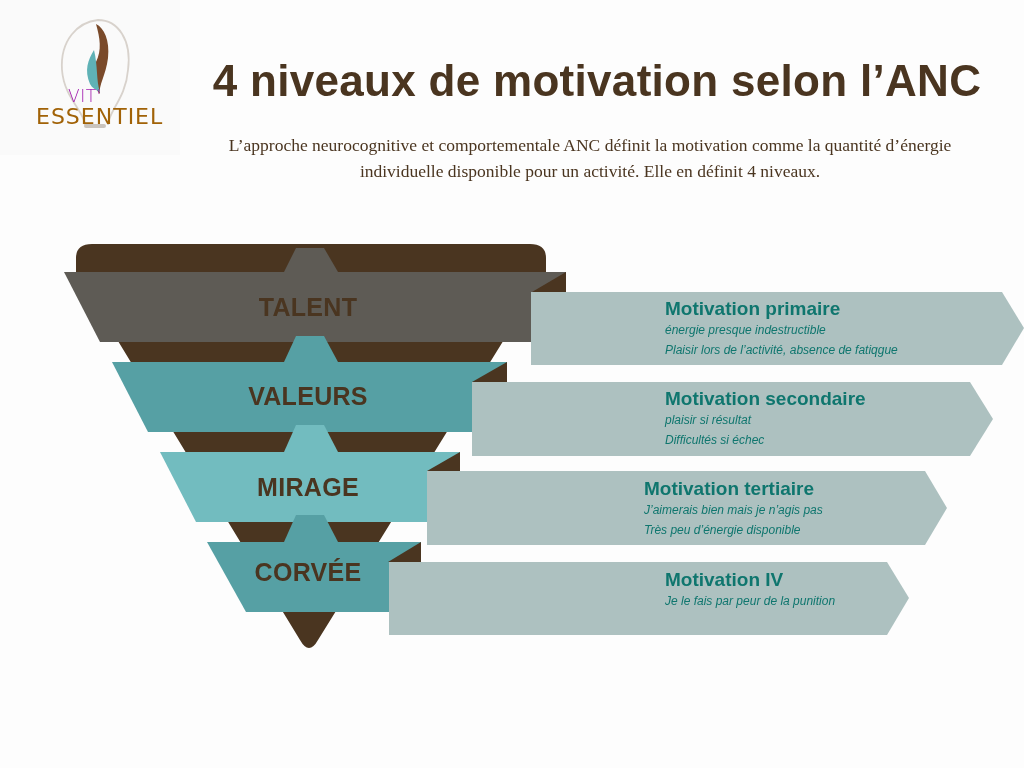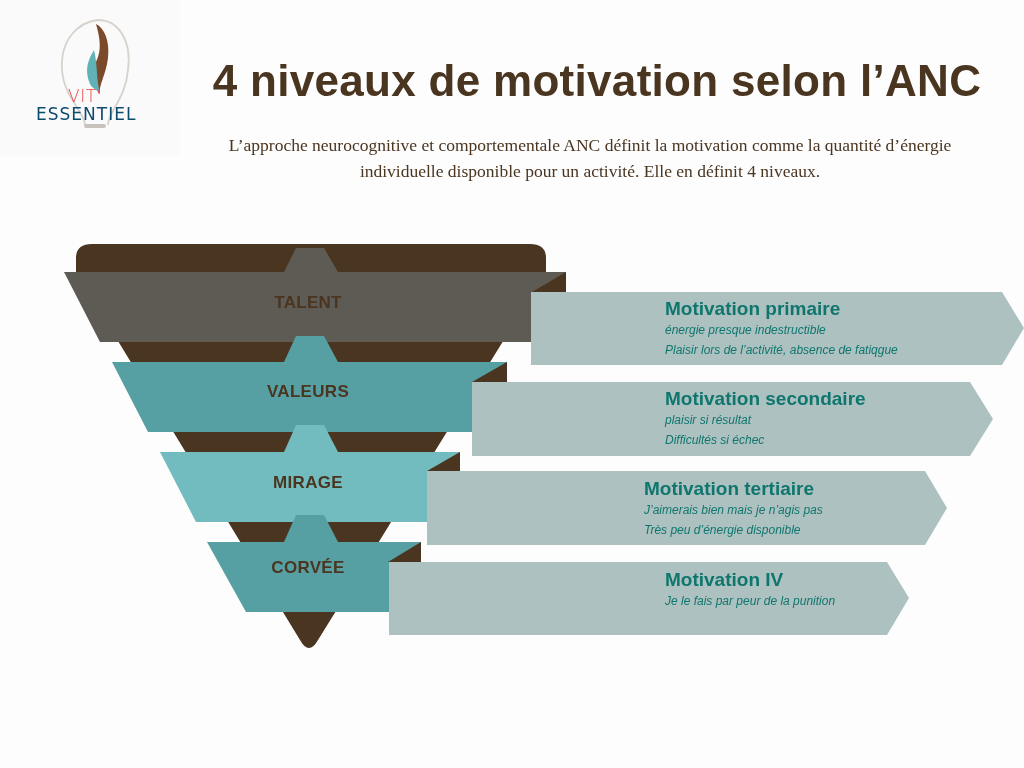--- a/index.html
+++ b/index.html
@@ -1,24 +1,24 @@
 <!DOCTYPE html>
 <html><head>
   <meta charset="utf-8">
   <style>
     html, body { margin:0; padding:0; }
     body { width:1024px; height:768px; background:#fdfdfd; position:relative; overflow:hidden; font-family:"Liberation Sans", sans-serif; color:#4a3520; }
     .logo { position:absolute; left:0; top:0; width:180px; height:155px; background:#fafafa; }
     .logo svg { position:absolute; left:0; top:0; }
-    .logo-vit { position:absolute; left:68px; top:86px; font-family:"DejaVu Sans", sans-serif; font-size:17px; color:#ef4444; font-weight:300; letter-spacing:0.5px; }
-    .logo-ess { position:absolute; left:36px; top:104px; font-family:"DejaVu Sans", sans-serif; font-size:17px; color:#0c4a6e; letter-spacing:1px; }
+    .logo-vit { position:absolute; left:68px; top:86px; font-family:"DejaVu Sans", sans-serif; font-size:17px; color:#a21caf; font-weight:300; letter-spacing:0.5px; }
+    .logo-ess { position:absolute; left:36px; top:104px; font-family:"DejaVu Sans", sans-serif; font-size:22px; color:#a16207; letter-spacing:1px; }
     .title { position:absolute; left:0; right:0; padding-left:170px; top:56px; text-align:center; font-size:44px; font-weight:bold; color:#4a3520; margin:0; letter-spacing:0.3px; }
     .subtitle { position:absolute; left:205px; width:770px; top:132px; text-align:center; font-size:17.5px; line-height:26px; color:#4a3520; margin:0;font-family:Liberation Serif, serif; }
     svg.funnel { position:absolute; left:0; top:0; }
-    .lvl-label { position:absolute; font-size:17px; font-weight:bold; color:#4a3520; text-align:center; width:200px; letter-spacing:0.3px; }
+    .lvl-label { position:absolute; font-size:25px; font-weight:bold; color:#4a3520; text-align:center; width:200px; letter-spacing:0.3px; }
     .card-text { position:absolute; color:#0f766e; }
     .card-title { font-size:19px; font-weight:bold; line-height:22px; }
     .card-line { font-size:12px; line-height:20px;font-style:italic; }
   </style>
 </head>
 <body>
 
 <div class="logo">
   <svg width="180" height="155">
     <path d="M85 125 C85 112 64 98 62 70 C60 40 78 22 98 20 C118 20 132 40 128 70 C126 98 108 112 108 125" fill="none" stroke="#d8d2cc" stroke-width="1.8"></path>

